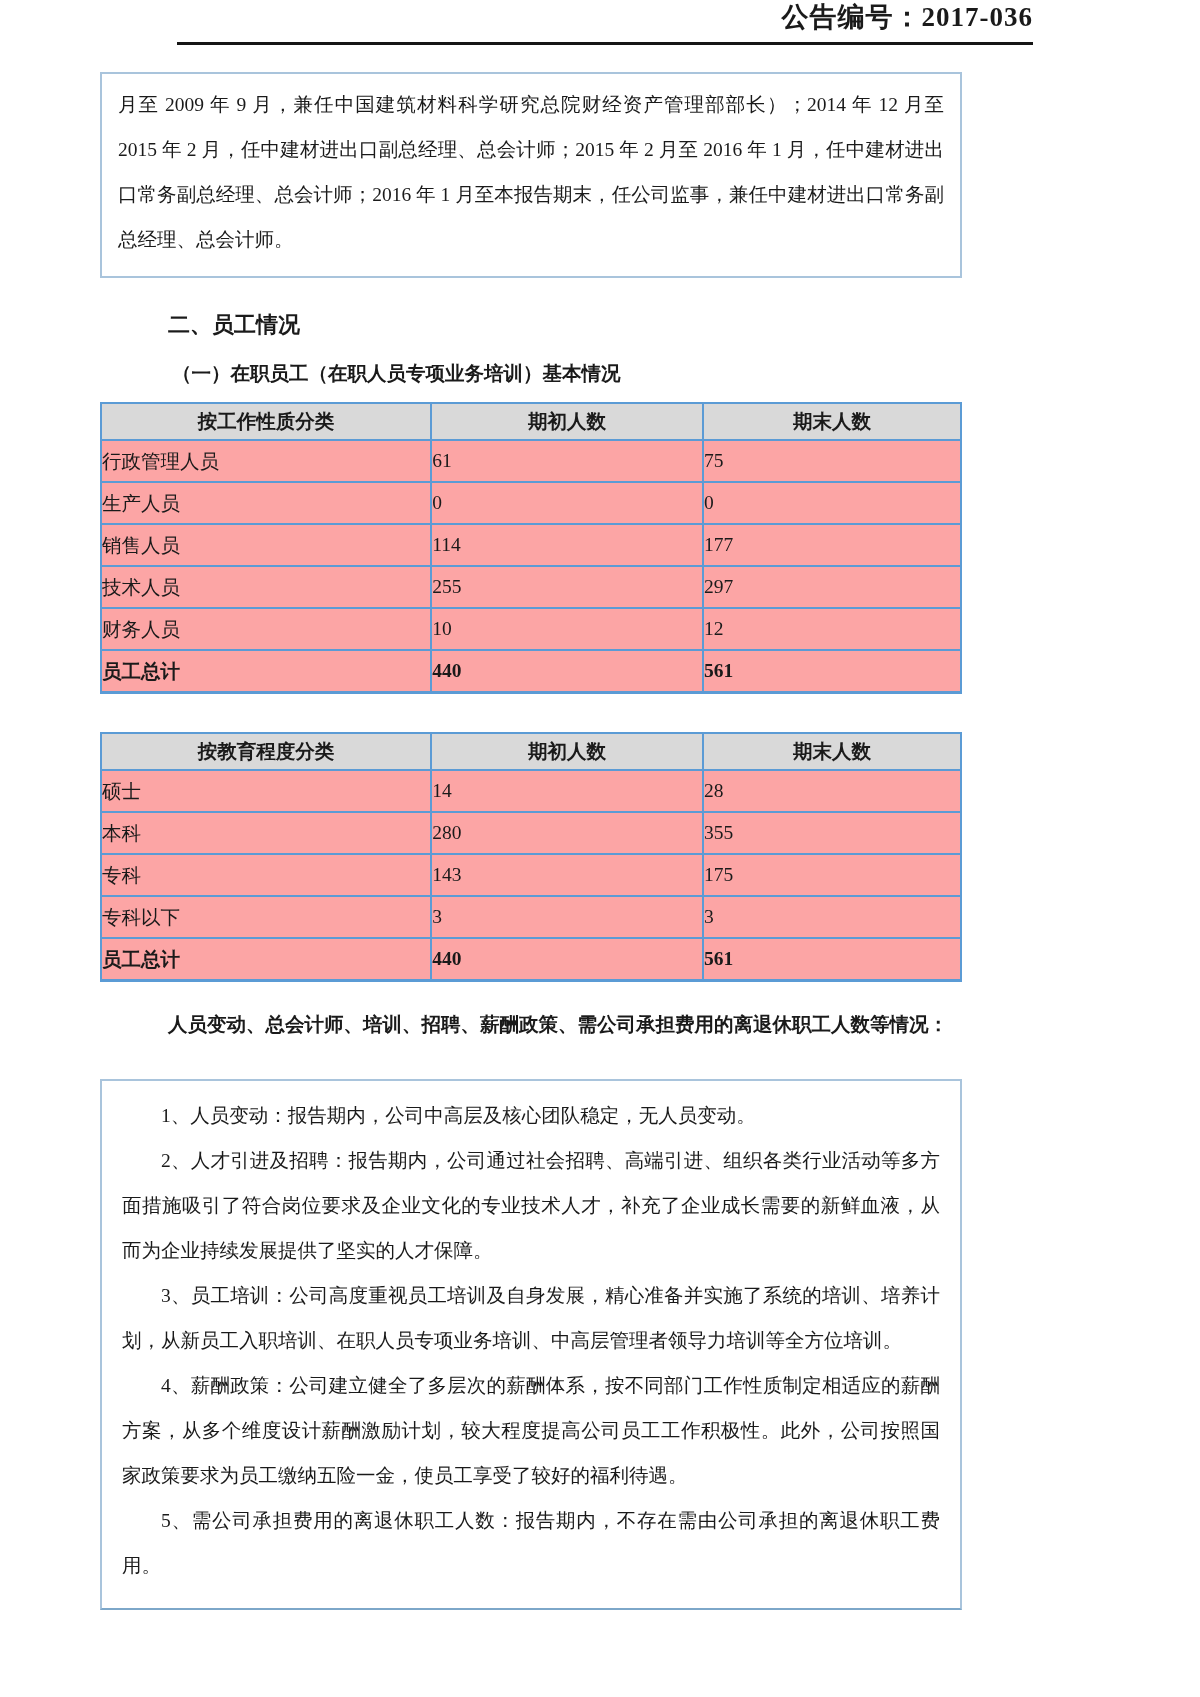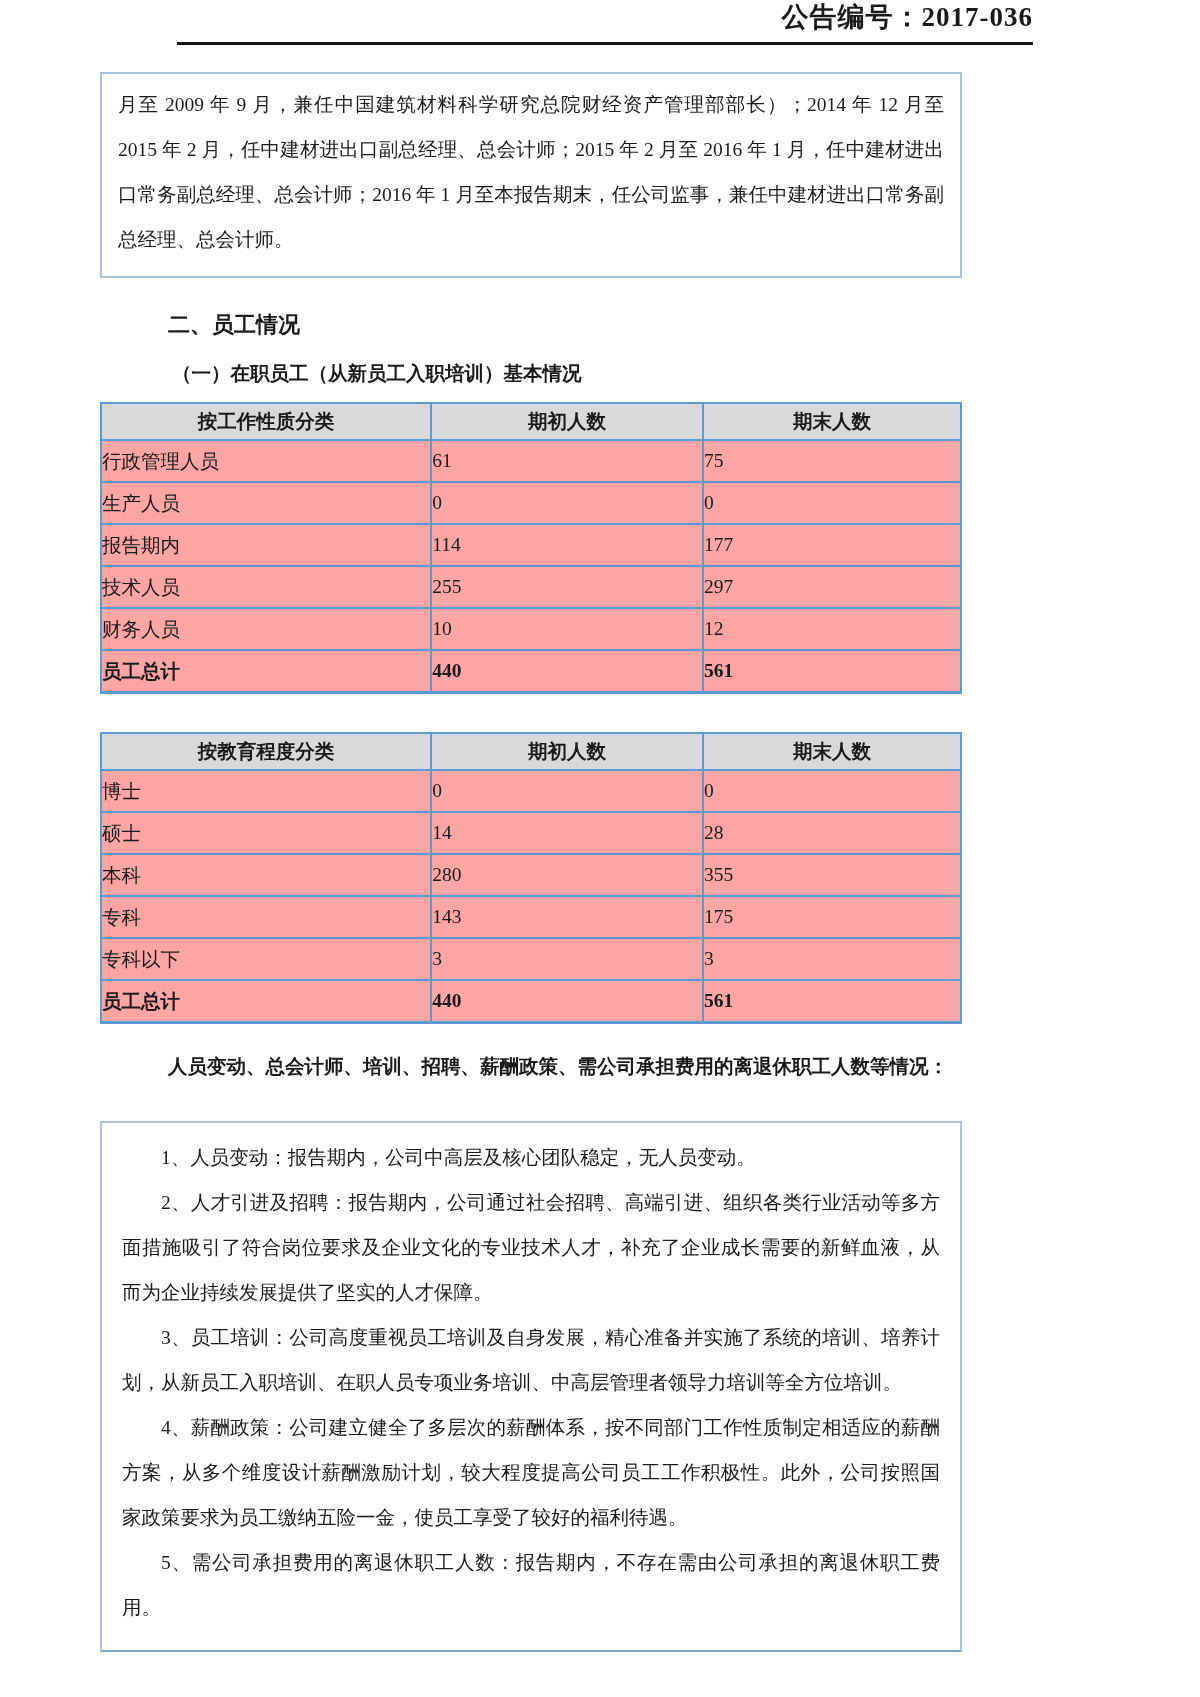--- a/index.html
+++ b/index.html
@@ -130,21 +130,21 @@
 
   <div class="doc-header">公告编号：2017-036</div>
   <hr class="header-rule">
 
   <div class="intro-box">
     <p>月至 2009 年 9 月，兼任中国建筑材料科学研究总院财经资产管理部部长）；2014 年 12 月至 2015 年 2 月，任中建材进出口副总经理、总会计师；2015 年 2 月至 2016 年 1 月，任中建材进出口常务副总经理、总会计师；2016 年 1 月至本报告期末，任公司监事，兼任中建材进出口常务副总经理、总会计师。</p>
   </div>
 
   <h2 class="section-title">二、员工情况</h2>
 
-  <h3 class="section-subtitle">（一）在职员工（从新员工入职培训）基本情况</h3>
+  <h3 class="section-subtitle">（一）在职员工（在职人员专项业务培训）基本情况</h3>
 
   <table class="data-table first">
     <colgroup>
       <col class="col-cat">
         <col class="col-beg">
         <col class="col-end">
     </colgroup>
     <thead>
       <tr>
           <th>按工作性质分类</th>
@@ -157,21 +157,21 @@
           <td>行政管理人员</td>
           <td>61</td>
           <td>75</td>
         </tr>
         <tr class="data-row">
           <td>生产人员</td>
           <td>0</td>
           <td>0</td>
         </tr>
         <tr class="data-row">
-          <td>报告期内</td>
+          <td>销售人员</td>
           <td>114</td>
           <td>177</td>
         </tr>
         <tr class="data-row">
           <td>技术人员</td>
           <td>255</td>
           <td>297</td>
         </tr>
         <tr class="data-row">
           <td>财务人员</td>
@@ -194,25 +194,20 @@
     </colgroup>
     <thead>
       <tr>
           <th>按教育程度分类</th>
           <th>期初人数</th>
           <th>期末人数</th>
         </tr>
     </thead>
     <tbody data-table="1">
         <tr class="data-row">
-          <td>博士</td>
-          <td>0</td>
-          <td>0</td>
-        </tr>
-        <tr class="data-row">
           <td>硕士</td>
           <td>14</td>
           <td>28</td>
         </tr>
         <tr class="data-row">
           <td>本科</td>
           <td>280</td>
           <td>355</td>
         </tr>
         <tr class="data-row">

